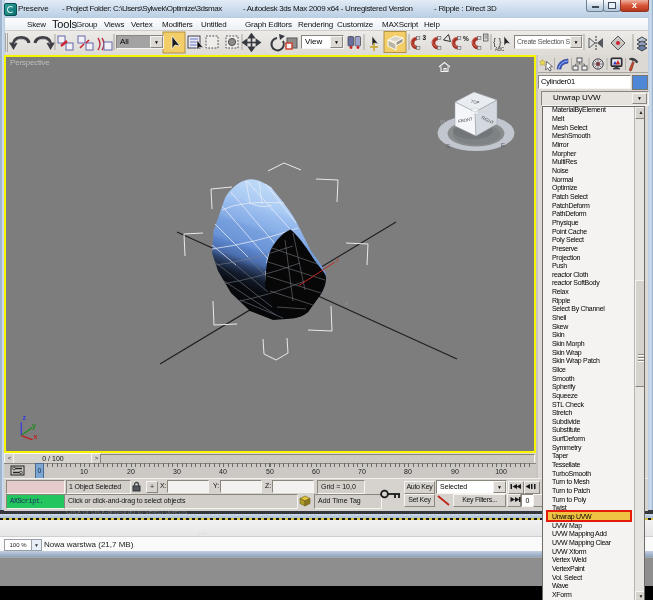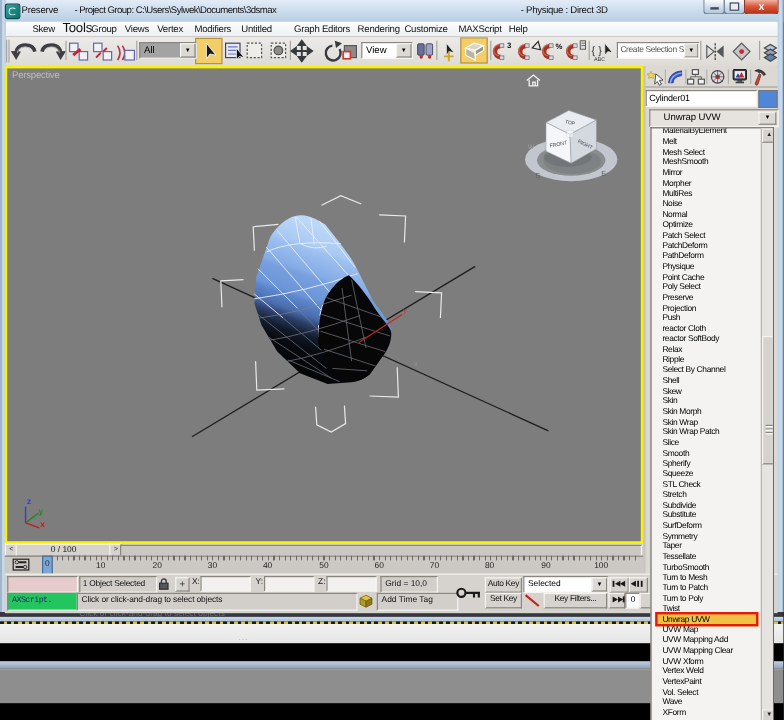--- a/index.html
+++ b/index.html
@@ -12,35 +12,41 @@
 <div id="desk">
 
 <div class="abs" style="left:0;top:508px;width:653px;height:2px;background:#5a5f66;"></div>
 <div class="abs" style="left:0;top:510px;width:653px;height:4px;background:#34373d;overflow:hidden;">
   <div style="font-size:7px;color:#6a6e76;margin:-2px 0 0 66px;white-space:nowrap;">Click or click-and-drag to select objects</div>
 </div>
 <div class="abs" style="left:0;top:514px;width:653px;height:4px;background:linear-gradient(#cdd9e8,#aabfd6);"></div>
 <div class="abs" style="left:0;top:518px;width:653px;height:1.5px;background:repeating-linear-gradient(90deg,#1a1a1a 0 3px,#d8c53e 3px 6px);"></div>
 <div class="abs" style="left:0;top:520px;width:653px;height:16px;background:linear-gradient(#f2f2f2,#e6e6e6);"></div>
 <div class="abs" style="left:199px;top:531px;width:10px;height:4px;color:#999;font-size:6px;line-height:3px;letter-spacing:1px;">...</div>
+<div class="abs" style="left:0;top:536px;width:653px;height:15px;background:#fafafa;border-top:1px solid #d0d0d0;">
+  <div class="abs" style="left:4px;top:2px;width:26px;height:10px;background:#fff;border:1px solid #9aa0a8;font-size:6px;line-height:10px;text-align:center;color:#222;">100 %</div>
+  <div class="abs" style="left:31px;top:2px;width:9px;height:10px;background:#e8eef6;border:1px solid #9aa0a8;font-size:5px;line-height:10px;text-align:center;color:#333;">▼</div>
+  <div class="abs" style="left:44px;top:1px;font-size:8px;line-height:13px;color:#1a1a1a;white-space:nowrap;">Nowa warstwa (21,7 MB)</div>
+</div>
 <div class="abs" style="left:0;top:551px;width:653px;height:6px;background:linear-gradient(#c3cfdf,#8fa3bd);"></div>
 <div class="abs" style="left:0;top:557px;width:653px;height:28px;background:#8e8e8e;border-top:1px solid #a8a8a8;"></div>
 
 <div class="abs" style="left:0;top:0;width:653px;height:510px;background:#dcd9d4;"></div>
 <div class="abs" style="left:0;top:0;width:653px;height:18px;background:linear-gradient(#e3ecf6,#cfdeee 45%,#b9cee3);border-bottom:1px solid #93a9c1;"></div>
 <div class="abs" style="left:0;top:0;width:2px;height:510px;background:#9fb6ce;"></div>
 <div class="abs" style="left:2px;top:0;width:3px;height:510px;background:linear-gradient(90deg,#cfdeee,#b9cee3);"></div>
 <div class="abs" style="left:648px;top:0;width:5px;height:510px;background:linear-gradient(90deg,#b9cee3,#cfdeee 60%,#8ea7c2);"></div>
 
 <div class="abs" style="left:4px;top:3px;width:11px;height:11px;border-radius:2px;background:linear-gradient(135deg,#2fa39b,#0d6e6e);border:1px solid #0a4f50;">
  <div style="margin:2px;width:5px;height:5px;border:1px solid #d8f0ee;border-radius:50%;border-right-color:transparent;"></div>
 </div>
 <div class="abs" style="left:18px;top:4px;font-size:8px;line-height:10px;color:#121212;letter-spacing:-0.2px;white-space:nowrap;">Preserve</div>
-<div class="abs" style="left:62px;top:4px;font-size:8px;line-height:10px;color:#121212;letter-spacing:-0.45px;white-space:nowrap;">- Project Group: C:\Users\Sylwek\Documents\3dsmax</div>
-<div class="abs" style="left:434px;top:4px;font-size:8px;line-height:10px;color:#121212;letter-spacing:-0.25px;white-space:nowrap;">- Physique : Direct 3D</div>
+<div class="abs" style="left:62px;top:4px;font-size:8px;line-height:10px;color:#121212;letter-spacing:-0.45px;white-space:nowrap;">- Project Folder: C:\Users\Sylwek\Optimize\3dsmax</div>
+<div class="abs" style="left:243px;top:4px;font-size:8px;line-height:10px;color:#121212;letter-spacing:-0.35px;white-space:nowrap;">- Autodesk 3ds Max 2009 x64 - Unregistered Version</div>
+<div class="abs" style="left:434px;top:4px;font-size:8px;line-height:10px;color:#121212;letter-spacing:-0.25px;white-space:nowrap;">- Ripple : Direct 3D</div>
 
 <div class="abs" style="left:586px;top:0;width:16px;height:11px;background:linear-gradient(#fbfcfd,#cfdcea 55%,#b4c8dc);border:1px solid #6e8094;border-top:none;border-radius:0 0 3px 3px;">
  <div style="margin:6px auto 0;width:7px;height:2px;background:#3f4b58;"></div>
     </div>
 <div class="abs" style="left:603px;top:0;width:16px;height:11px;background:linear-gradient(#fbfcfd,#cfdcea 55%,#b4c8dc);border:1px solid #6e8094;border-top:none;border-radius:0 0 3px 3px;">
  <div style="margin:2px auto 0;width:6px;height:5px;border:1px solid #3f4b58;background:#e8eef5;"></div>
     </div>
 <div class="abs" style="left:620px;top:0;width:27px;height:11px;background:linear-gradient(#efb2a2,#d8573a 50%,#b6341a);border:1px solid #903626;border-top:none;border-radius:0 0 3px 3px;text-align:center;">
  <div style="font-size:9px;line-height:10px;color:#fff;font-weight:bold;">x</div>
     </div>

